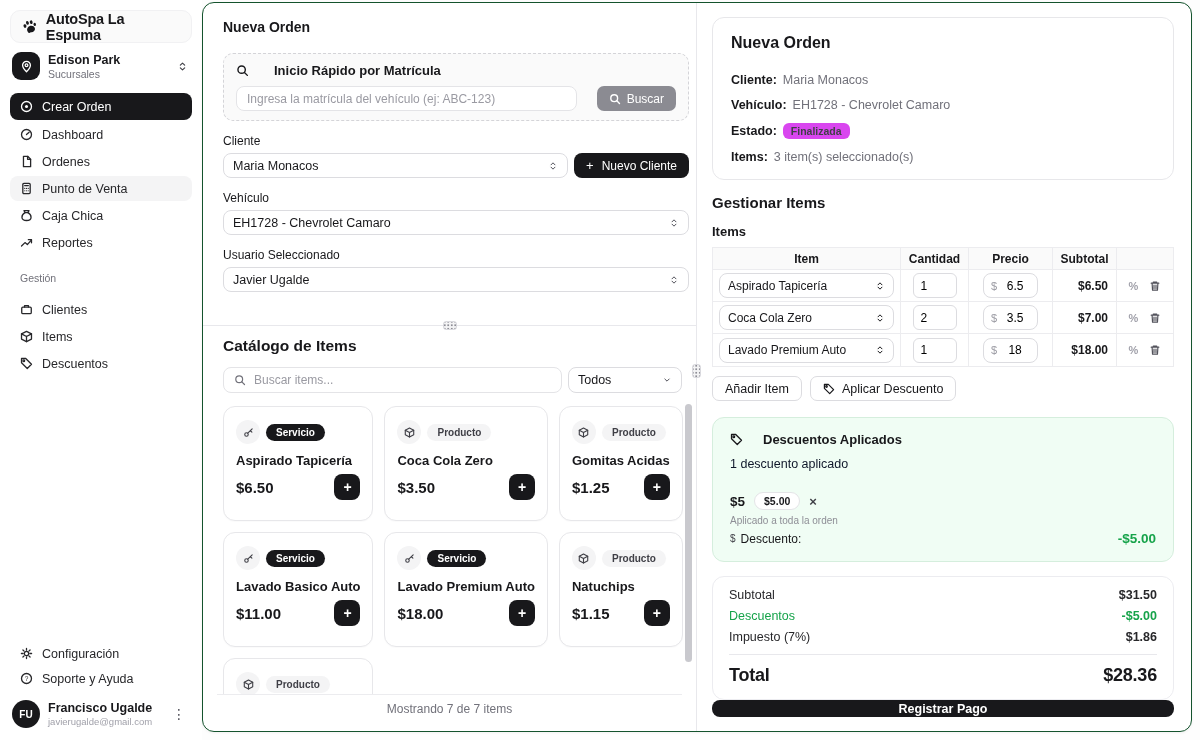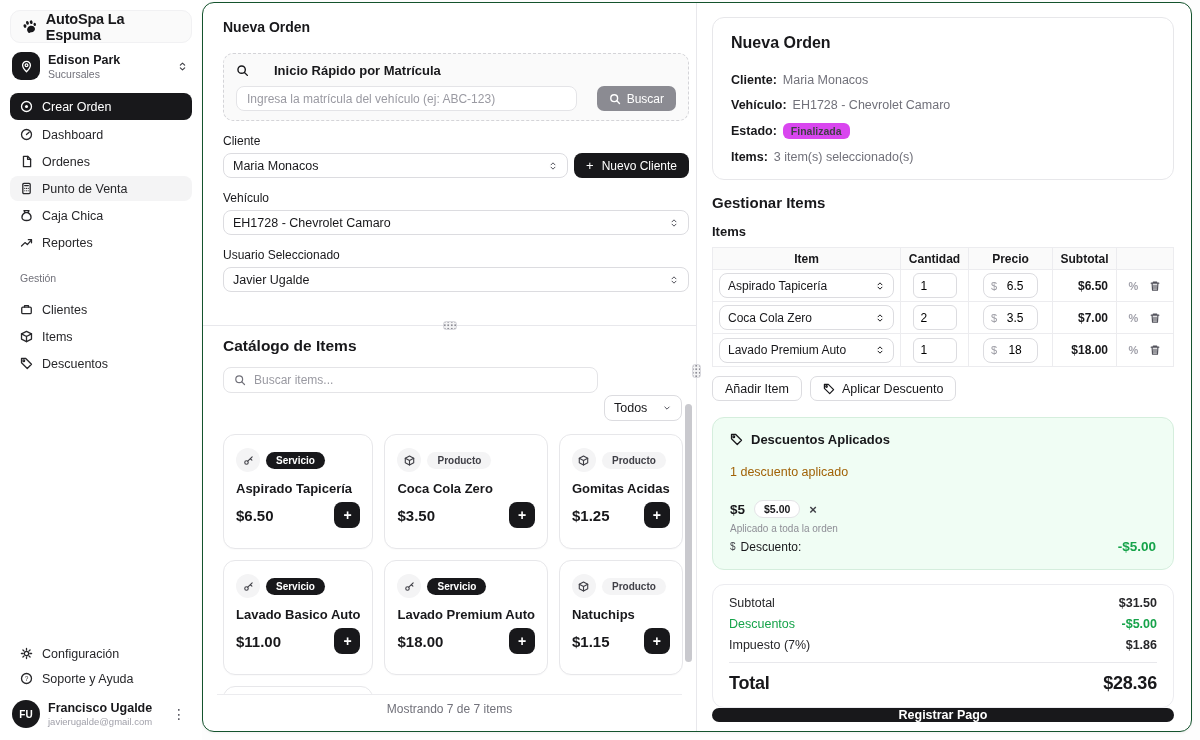--- a/index.html
+++ b/index.html
@@ -55,21 +55,21 @@
   .cliente-row .select { flex:1; }
   .btn-dark { height:25px; background:#18181b; color:#fff; border:none; border-radius:8px; font-size:12px; display:flex; align-items:center; gap:8px; padding:0 12px; font-family:inherit; font-weight:500; cursor:pointer; }
   .h-divider { height:1px; background:#e8e8ec; position:relative; }
   .grip-h { position:absolute; left:50%; top:-4px; transform:translateX(-50%); width:14px; height:9px; border:1px solid #d9d9de; border-radius:3px; background:radial-gradient(#8e8e96 .8px, transparent .9px) 2.5px 1.5px / 3.5px 3.5px, #f4f4f5; cursor:row-resize; }
   .mid-bottom { flex:1; min-height:0; display:flex; flex-direction:column; padding:11px 0 0 20px; position:relative; }
   .catalog-title { font-size:15.5px; font-weight:700; }
   .catalog-search-row { display:flex; gap:6px; margin-top:12px; padding-right:14px; }
   .search-wrap { flex:1; display:flex; align-items:center; gap:8px; border:1px solid #e4e4e7; border-radius:8px; height:26px; padding:0 10px; background:#fff; color:#71717a; }
   .search-wrap input { border:none; outline:none; flex:1; font-size:12px; font-family:inherit; color:#18181b; background:transparent; }
   .search-wrap input::placeholder { color:#9a9aa2; }
-  .filter-select { width:78px; height:26px;margin-top:28px; }
+  .filter-select { width:114px; height:26px; }
   .cards-viewport { flex:1; min-height:0; overflow:hidden; margin-top:13px; padding-right:14px; }
   .cards-grid { display:grid; grid-template-columns:repeat(3,1fr); gap:11px; grid-auto-rows:115px; }
   .item-card { border:1px solid #e7e7ea; border-radius:12px; background:#fff; padding:13px 12px; box-shadow:0 1px 1px rgba(0,0,0,.02); }
   .card-top { display:flex; align-items:center; gap:6px; }
   .card-icon { width:24px; height:24px; border-radius:50%; background:#f4f4f5; color:#3f3f46; display:flex; align-items:center; justify-content:center; flex-shrink:0; }
   .type-badge { font-size:10px; font-weight:600; padding:3px 10px; border-radius:999px; }
   .item-card.servicio .type-badge { background:#18181b; color:#fff; }
   .item-card.producto .type-badge { background:#f4f4f5; color:#3f3f46; }
   .card-name { font-size:13px; font-weight:600; margin-top:9px; white-space:nowrap; }
   .card-price-row { display:flex; align-items:center; justify-content:space-between; margin-top:6px; }
@@ -106,22 +106,22 @@
   .price-wrap { width:55px; height:25px; border:1px solid #dcdce0; border-radius:8px; background:#fff; display:flex; align-items:center; gap:3px; padding:0 7px; }
   .price-cur { color:#9a9aa2; font-size:11px; }
   .price-input { border:none; outline:none; width:100%; text-align:center; font-size:12px; font-family:inherit; padding:0; }
   .cell-subtotal { justify-content:flex-end !important; padding-right:8px; font-weight:600; }
   .cell-actions { gap:11px; }
   .pct-btn { color:#a1a1aa; font-size:11px; font-weight:600; cursor:pointer; }
   .trash-btn { color:#52525b; cursor:pointer; }
   .row-buttons { display:flex; gap:8px; margin-top:9px; }
   .btn-outline { height:25px; border:1px solid #dcdce0; background:#fff; border-radius:7px; font-size:12.5px; font-weight:500; display:flex; align-items:center; gap:7px; padding:0 12px; font-family:inherit; cursor:pointer; color:#18181b; }
   .discount-card { margin-top:16px; background:#f0fdf4; border:1px solid #d5eedd; border-radius:12px; padding:14px 17px 15px; }
-  .discount-head { display:flex; align-items:center; gap:8px; font-size:13px; font-weight:700; }
-  .discount-sub { font-size:12.5px; color:#a16207; margin-top:18px; }
+  .discount-head { display:flex; align-items:center; gap:20px; font-size:13px; font-weight:700; }
+  .discount-sub { font-size:12.5px; color:#0f172a; margin-top:10px; }
   .discount-item-row { display:flex; align-items:center; gap:9px; margin-top:21px; }
   .d-name { font-size:13.5px; font-weight:700; }
   .d-badge { background:#fff; border:1px solid #e4e4e7; border-radius:999px; font-size:10.5px; font-weight:600; padding:2px 9px; }
   .d-close { color:#3f3f46; font-size:13px; font-weight:600; cursor:pointer; }
   .d-scope { font-size:10px; color:#8e8e96; margin-top:5px; }
   .d-total-row { display:flex; align-items:center; gap:5px; margin-top:5px; font-size:12px; }
   .d-amount { margin-left:auto; color:#16a34a; font-weight:700; font-size:13.5px; }
   .d-dollar { font-size:10px; color:#3f3f46; }
   .totals-card { margin-top:14px; border:1px solid #ececf0; border-radius:12px; padding:11px 16px 13px; }
   .tot-row { display:flex; justify-content:space-between; font-size:12.5px; margin-top:7px; color:#27272a; }

